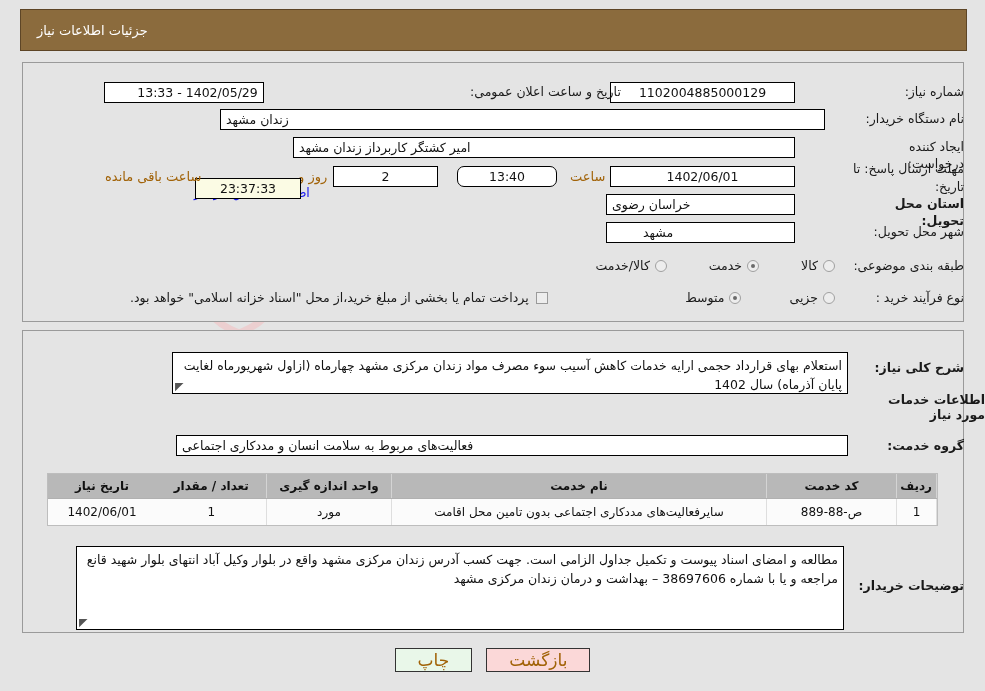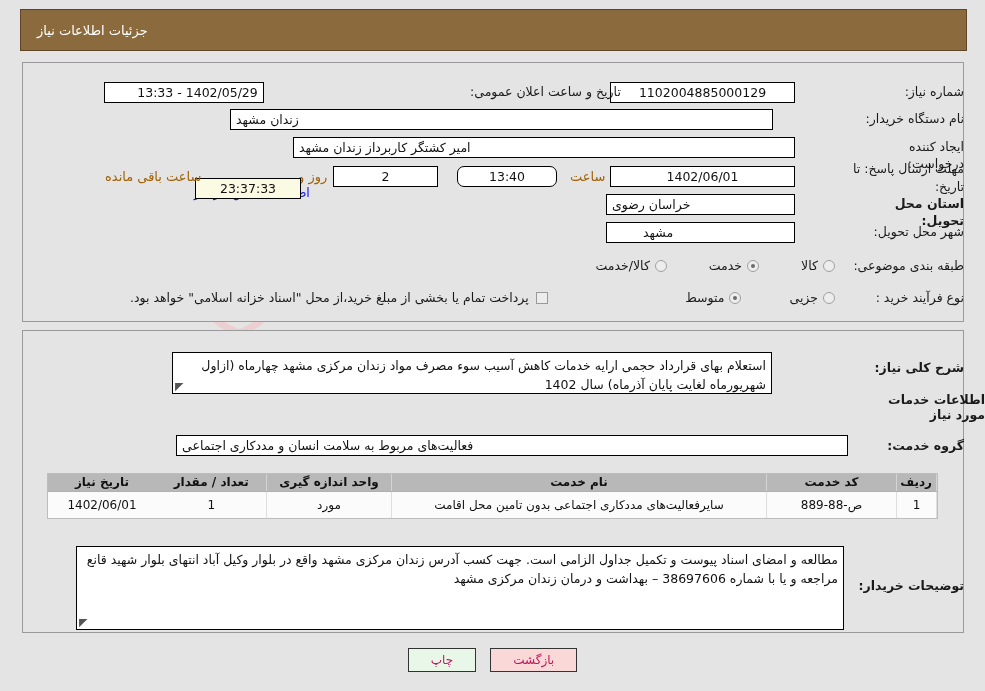--- a/index.html
+++ b/index.html
@@ -197,21 +197,21 @@
   table.items {
     width: 100%;
     border-collapse: collapse;
     font-size: 12px;
     table-layout: fixed;
   }
   table.items th {
     background: #b8b8b8;
     color: #111111;
     font-weight: bold;
-    height: 17px;
+    height: 24px;
     border-right: 1px solid #d4d4d4;
     border-bottom: 1px solid #b0b0b0;
     text-align: center;
     padding: 0 4px;
   }
   table.items th:last-child { border-right: none; }
   table.items td {
     background: #fbfbfb;
     color: #111111;
     height: 27px;
@@ -226,22 +226,22 @@
     position: absolute;
     left: 0; top: 648px;
     width: 985px;
     display: flex;
     justify-content: center;
     gap: 14px;
     z-index: 3;
   }
   .btn {
     border: 1px solid #333333;
-    font-size: 12px;
-    color: #be185d;
+    font-size: 17px;
+    color: #a16207;
     padding: 3px 22px;
     cursor: pointer;
     line-height: 16px;
     font-family: "DejaVu Sans", "Liberation Sans", sans-serif;
   }
   .btn-print  { background: #e9f7e9; }
   .btn-back   { background: #fbd8d8; }
 </style>
 </head>
 <body>
@@ -268,21 +268,21 @@
   <div class="fbox center" style="position:absolute; left:610px; top:82px; width:185px; z-index:3;">1102004885000129</div>
 
   <div class="frow" style="left:470px; top:84px;">
     <div class="flabel">تاریخ و ساعت اعلان عمومی:</div>
   </div>
   <div class="fbox center" style="position:absolute; left:104px; top:82px; width:160px; z-index:3;padding-left:32px;">1402/05/29 - 13:33</div>
 
   <div class="frow" style="left:852px; top:111px; width:112px;">
     <div class="flabel">نام دستگاه خریدار:</div>
   </div>
-  <div class="fbox right" style="position:absolute; left:230px; top:109px; width:543px; z-index:3;">زندان مشهد</div>
+  <div class="fbox right" style="position:absolute; left:220px; top:109px; width:605px; z-index:3;">زندان مشهد</div>
 
   <div class="frow" style="left:852px; top:139px; width:112px;">
     <div class="flabel">ایجاد کننده درخواست:</div>
   </div>
   <div class="fbox right" style="position:absolute; left:293px; top:137px; width:502px; z-index:3;">امیر کشتگر کاربرداز زندان مشهد</div>
   <a class="link-blue" style="position:absolute; left:194px; top:140px; z-index:3;">اطلاعات تماس خریدار</a>
 
   <div class="frow" style="left:852px; top:160px; width:112px;">
     <div class="flabel" style="line-height:1.45;">مهلت ارسال پاسخ: تا تاریخ:</div>
   </div>
@@ -338,21 +338,21 @@
   <div style="position:absolute; left:130px; top:290px; width:480px; display:flex; align-items:center; justify-content:flex-end; gap:7px; z-index:3;">
     <span class="checkbox"></span>
     <span style="font-size:12.5px; color:#1a1a1a; white-space:nowrap;">پرداخت تمام یا بخشی از مبلغ خرید،از محل "اسناد خزانه اسلامی" خواهد بود.</span>
   </div>
 
   <div class="panel" id="panel-bot"></div>
 
   <div class="frow" style="left:860px; top:360px; width:104px;">
     <div class="flabel" style="font-weight:bold;">شرح کلی نیاز:</div>
   </div>
-  <div class="tbox" style="position:absolute; left:172px; top:352px; width:600px; height:42px; z-index:3;">
+  <div class="tbox" style="position:absolute; left:172px; top:352px; width:676px; height:42px; z-index:3;">
     <span>استعلام بهای قرارداد حجمی ارایه خدمات کاهش آسیب سوء مصرف مواد زندان مرکزی مشهد چهارماه (ازاول شهریورماه لغایت پایان آذرماه) سال 1402</span>
     <span class="grip">◥</span>
   </div>
 
   <div class="section-head" style="left:856px; top:392px;">اطلاعات خدمات مورد نیاز</div>
 
   <div class="frow" style="left:860px; top:438px; width:104px;">
     <div class="flabel" style="font-weight:bold;">گروه خدمت:</div>
   </div>
   <div class="fbox right" style="position:absolute; left:176px; top:435px; width:672px; z-index:3;">فعالیت‌های مربوط به سلامت انسان و مددکاری اجتماعی</div>

